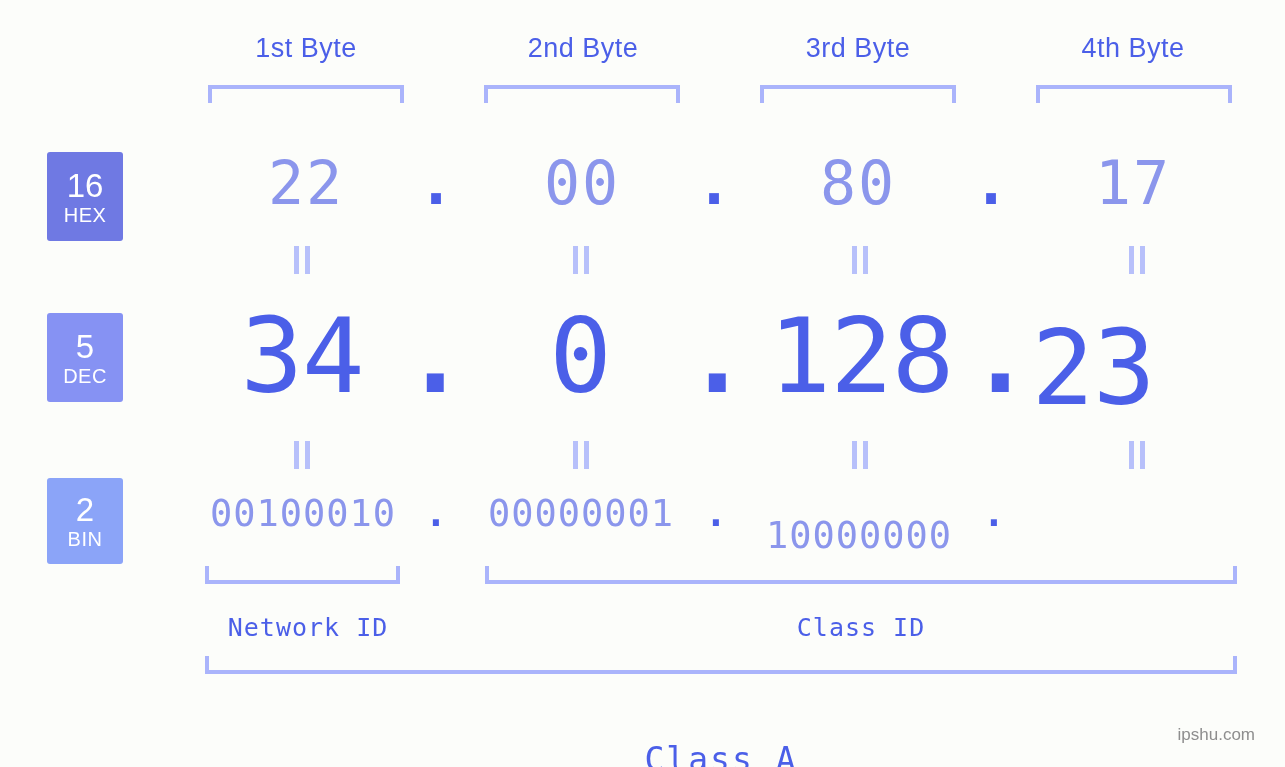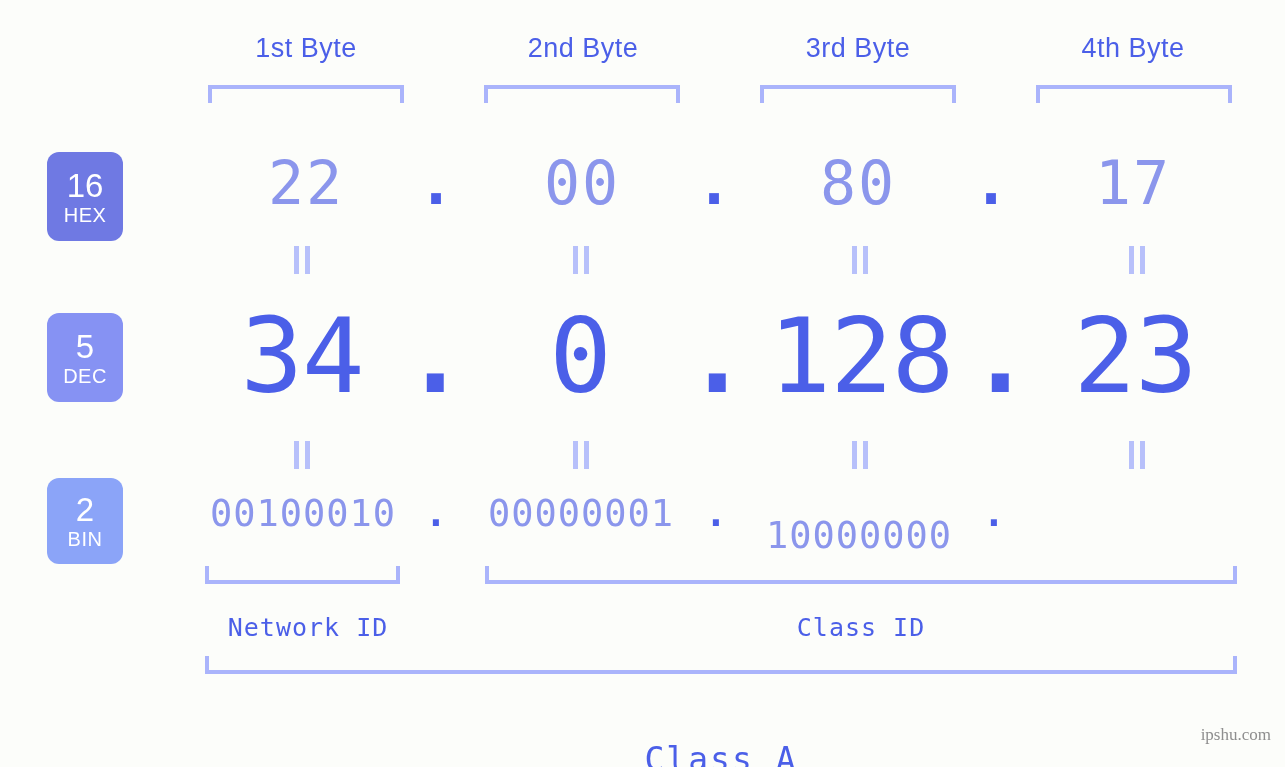--- a/index.html
+++ b/index.html
@@ -49,21 +49,21 @@
     border-left: 4px solid #aab4fb;
     border-right: 4px solid #aab4fb;
     box-sizing: border-box;
   }
 
   
   .badge {
     position: absolute;
     left: 47px;
     width: 76px;
-    border-radius: 12px;
+    border-radius: 3px;
     color: #ffffff;
     text-align: center;
     font-family: "Liberation Sans", sans-serif;
     display: flex;
     flex-direction: column;
     align-items: center;
     justify-content: center;
     line-height: 1;
     box-sizing: border-box;
   }
@@ -170,23 +170,23 @@
     letter-spacing: 1px;
   }
   #class-caption {
     font-size: 33px;
     letter-spacing: 2px;
   }
 
   
   #watermark {
     position: absolute;
-    right: 14px;
+    right: 30px;
     bottom: 22px;
-    font-family: Liberation Serif, serif;
+    font-family: Liberation Sans, sans-serif;
     font-size: 17px;
     color: #8e8e8e;
     letter-spacing: 0px;
   }
 </style>
 </head>
 <body>
 
 <div id="stage">
 
@@ -237,21 +237,21 @@
       <i class="a"></i>
       <i class="b"></i>
     </div>
 
   <div class="cell dec-val" style="left:152px;">34</div>
   <div class="dot dec-dot" style="left:404px;">.</div>
   <div class="cell dec-val" style="left:430px;">0</div>
   <div class="dot dec-dot" style="left:686px;">.</div>
   <div class="cell dec-val" style="left:711px;">128</div>
   <div class="dot dec-dot" style="left:969px;">.</div>
-  <div class="cell dec-val" style="left:985px;">23</div>
+  <div class="cell dec-val" style="left:943px;margin-top:12px;">23</div>
 
   <div class="eqmark" style="left:291px; top:441px;">
       <i class="a"></i>
       <i class="b"></i>
     </div>
   <div class="eqmark" style="left:570px; top:441px;">
       <i class="a"></i>
       <i class="b"></i>
     </div>
   <div class="eqmark" style="left:849px; top:441px;">

